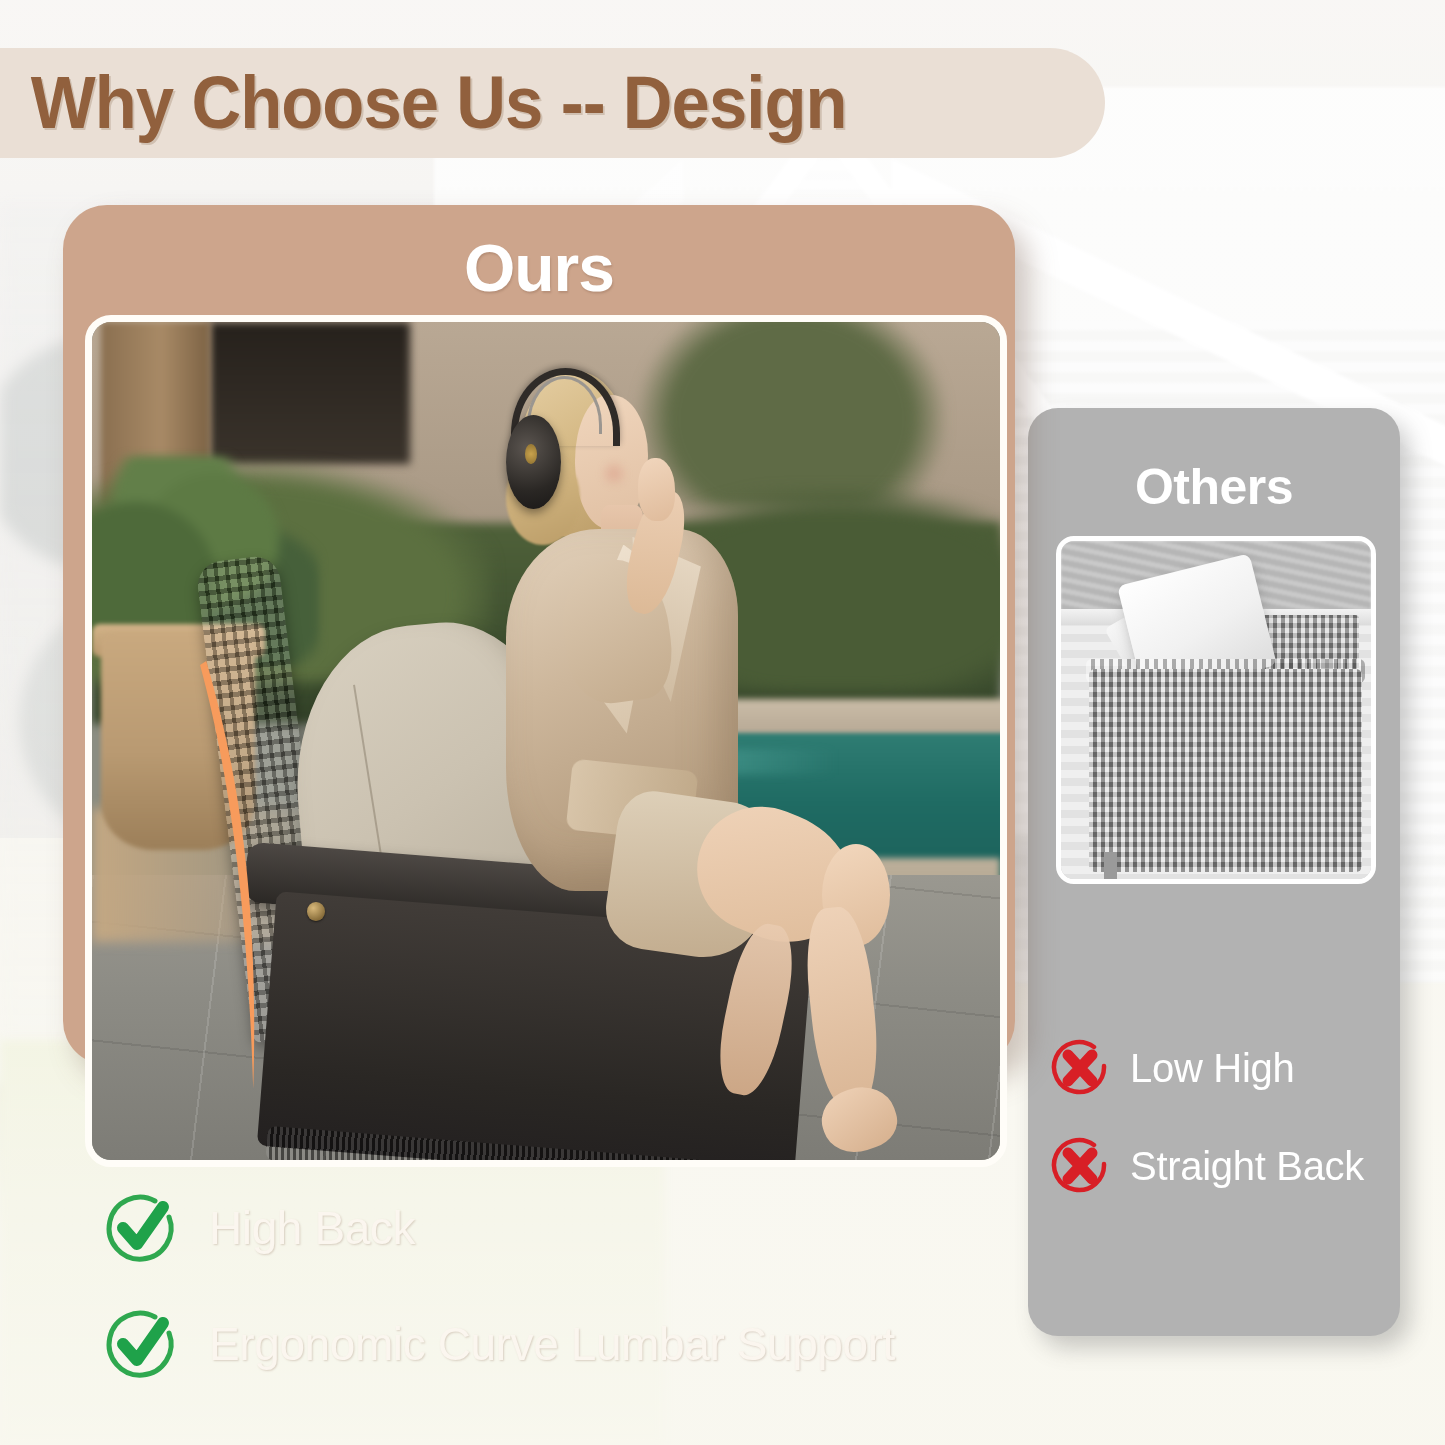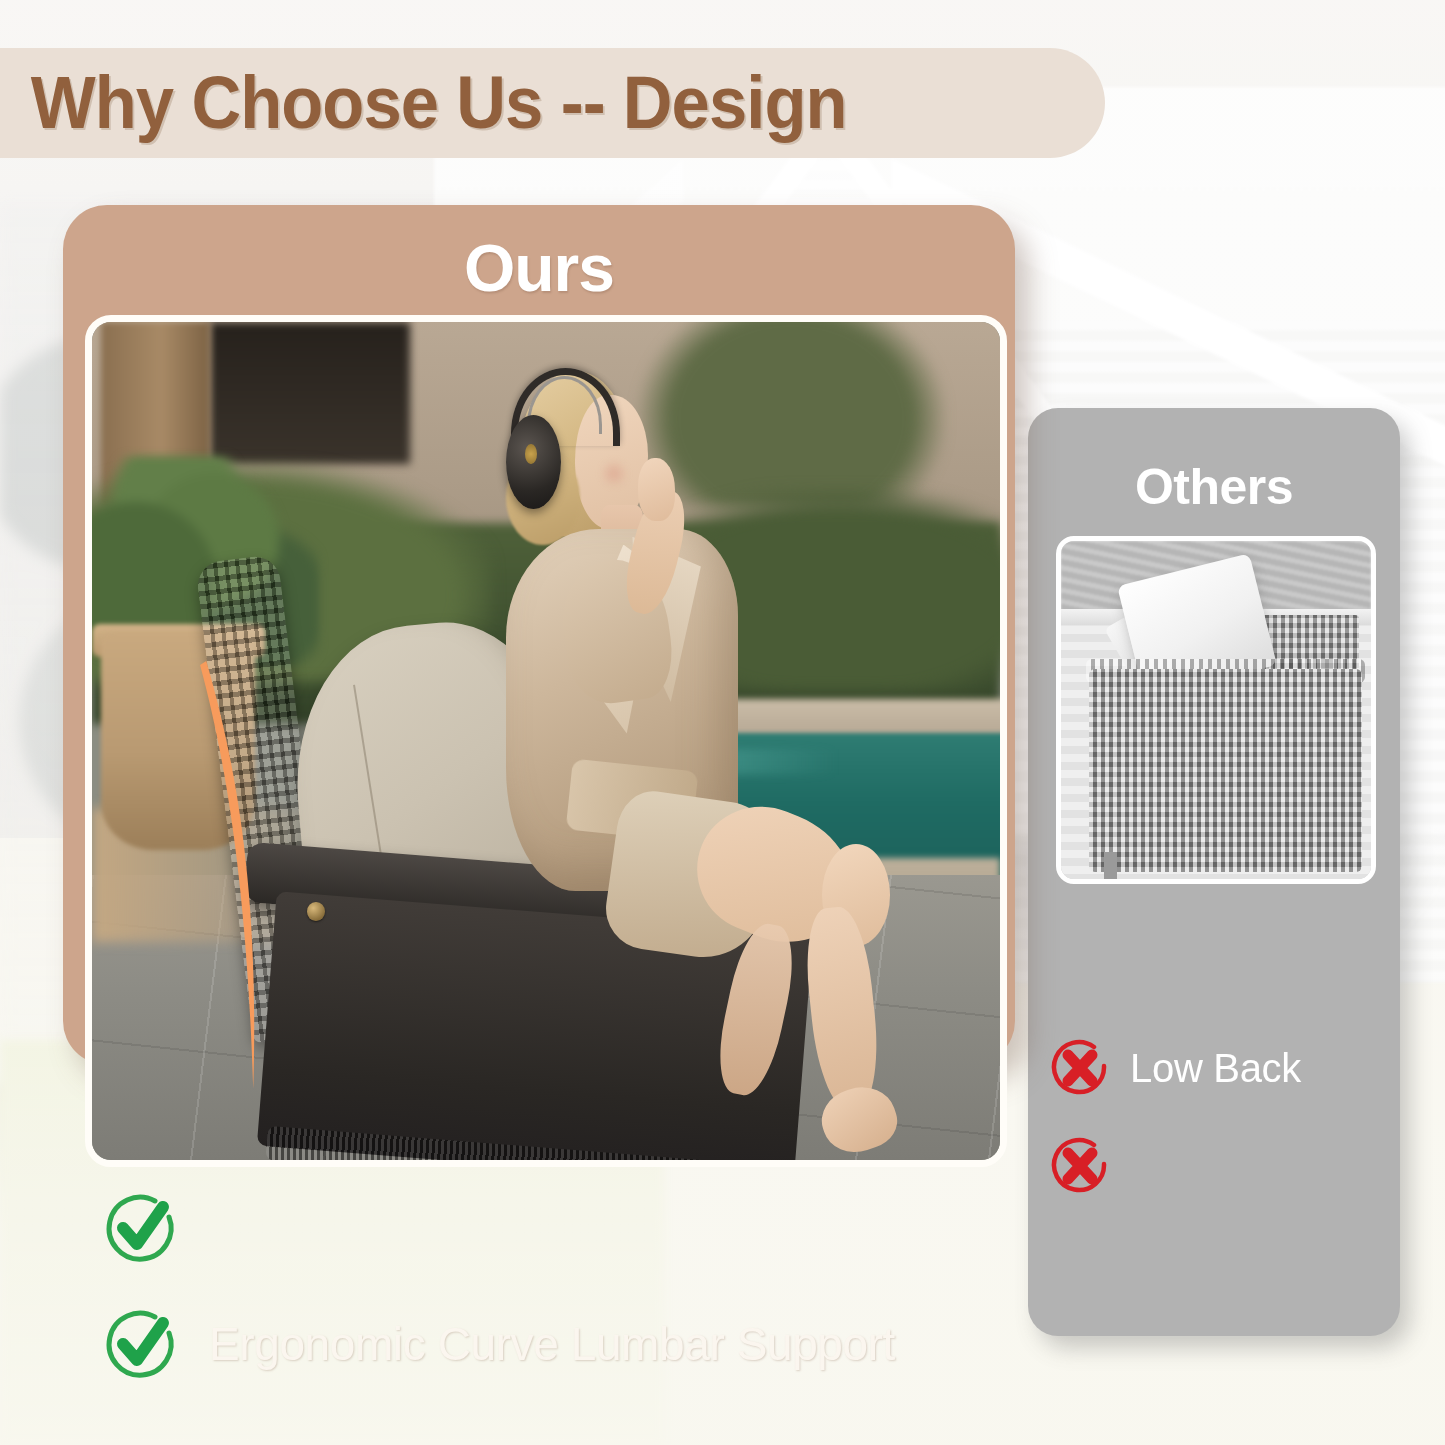--- a/index.html
+++ b/index.html
@@ -302,28 +302,29 @@
       </div>
     </div>
 
     <div class="others-x-list">
 
       <div class="x-row">
         <svg class="mark" width="60" height="60" viewBox="0 0 60 60">
           <path d="M54 28 A25 25 0 1 1 44 9" fill="none" stroke="#d81f26" stroke-width="4.5" stroke-linecap="round"></path>
           <path d="M18 17 L42 43 M42 17 L18 43" fill="none" stroke="#d81f26" stroke-width="11" stroke-linecap="round"></path>
         </svg>
-        <span class="lbl">Low Back</span>
+        <span class="lbl">Low High</span>
       </div>
 
       <div class="x-row">
         <svg class="mark" width="60" height="60" viewBox="0 0 60 60">
           <path d="M54 28 A25 25 0 1 1 44 9" fill="none" stroke="#d81f26" stroke-width="4.5" stroke-linecap="round"></path>
           <path d="M18 17 L42 43 M42 17 L18 43" fill="none" stroke="#d81f26" stroke-width="11" stroke-linecap="round"></path>
         </svg>
+        <span class="lbl">Straight Back</span>
       </div>
 
     </div>
   </div>
 
   <div class="panel-ours">
     <div class="ours-title">Ours</div>
 
     <div class="ours-photo">
       <div class="scene">
@@ -391,20 +392,21 @@
       </div>
     </div>
 
     <div class="ours-check-list">
 
       <div class="c-row">
         <svg class="mark" width="76" height="76" viewBox="0 0 76 76">
           <path d="M66 27 A31 31 0 1 1 52 11" fill="none" stroke="#2fa84f" stroke-width="5" stroke-linecap="round"></path>
           <path d="M20 38 L34 54 L60 17" fill="none" stroke="#1fa24a" stroke-width="12" stroke-linecap="round" stroke-linejoin="round"></path>
         </svg>
+        <span class="lbl">High Back</span>
       </div>
 
       <div class="c-row">
         <svg class="mark" width="76" height="76" viewBox="0 0 76 76">
           <path d="M66 27 A31 31 0 1 1 52 11" fill="none" stroke="#2fa84f" stroke-width="5" stroke-linecap="round"></path>
           <path d="M20 38 L34 54 L60 17" fill="none" stroke="#1fa24a" stroke-width="12" stroke-linecap="round" stroke-linejoin="round"></path>
         </svg>
         <span class="lbl">Ergonomic Curve Lumbar Support</span>
       </div>
 

